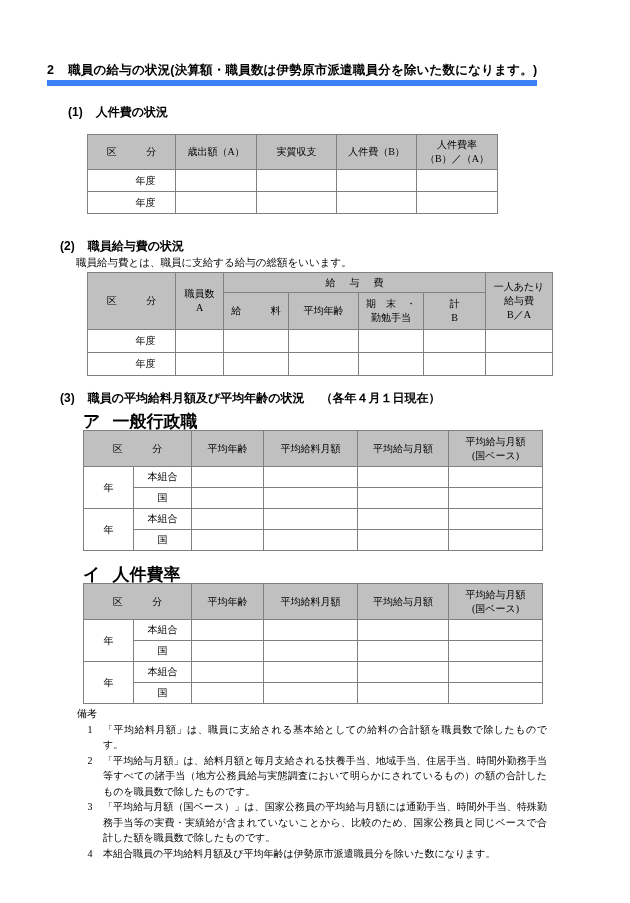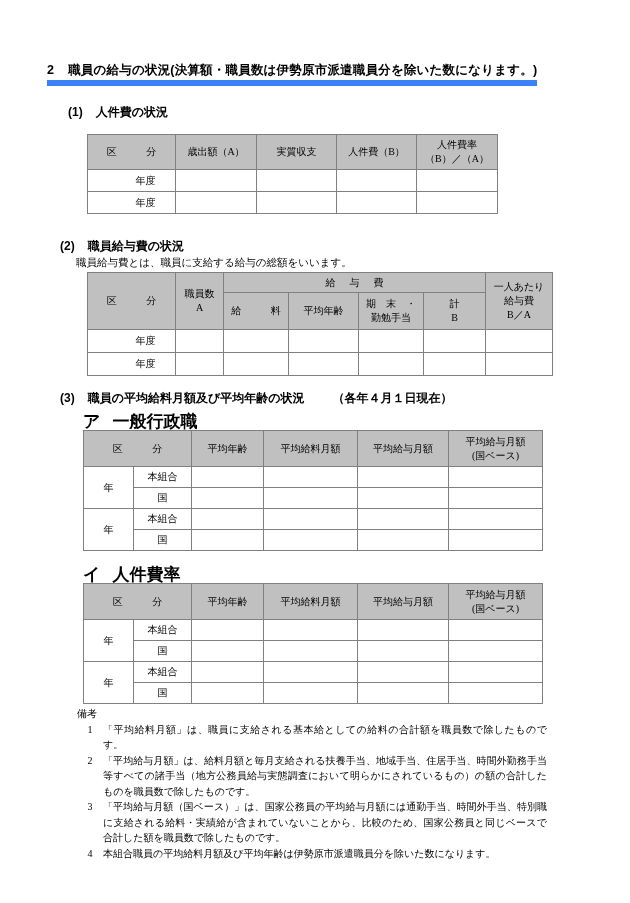--- a/index.html
+++ b/index.html
@@ -38,21 +38,21 @@
   .h1-row .num { margin-right: 14px; }
 
   .h2 {
     position: absolute;
     font-family: "Liberation Sans", "DejaVu Sans", sans-serif;
     font-weight: bold;
     font-size: 12px;
     white-space: nowrap;
   }
   .h2 .lbl { margin-left: 13px; }
-  .h2 .suffix { margin-left: 28px; }
+  .h2 .suffix { margin-left: 16px; }
 
   .h3 {
     position: absolute;
     font-family: "Liberation Sans", "DejaVu Sans", sans-serif;
     font-weight: bold;
     font-size: 17px;
     white-space: nowrap;
   }
   .h3 .lbl { margin-left: 12px; }
 
@@ -350,21 +350,21 @@
     <div class="note-item">
       <span class="idx">1</span>
       <span class="body">「平均給料月額」は、職員に支給される基本給としての給料の合計額を職員数で除したものです。</span>
     </div>
     <div class="note-item">
       <span class="idx">2</span>
       <span class="body">「平均給与月額」は、給料月額と毎月支給される扶養手当、地域手当、住居手当、時間外勤務手当等すべての諸手当（地方公務員給与実態調査において明らかにされているもの）の額の合計したものを職員数で除したものです。</span>
     </div>
     <div class="note-item">
       <span class="idx">3</span>
-      <span class="body">「平均給与月額（国ベース）」は、国家公務員の平均給与月額には通勤手当、時間外手当、特別職に支給される給料・実績給が含まれていないことから、比較のため、国家公務員と同じベースで合計した額を職員数で除したものです。</span>
+      <span class="body">「平均給与月額（国ベース）」は、国家公務員の平均給与月額には通勤手当、時間外手当、特殊勤務手当等の実費・実績給が含まれていないことから、比較のため、国家公務員と同じベースで合計した額を職員数で除したものです。</span>
     </div>
     <div class="note-item">
       <span class="idx">4</span>
       <span class="body">本組合職員の平均給料月額及び平均年齢は伊勢原市派遣職員分を除いた数になります。</span>
     </div>
   </div>
 
 </div>
 
 </body></html>

